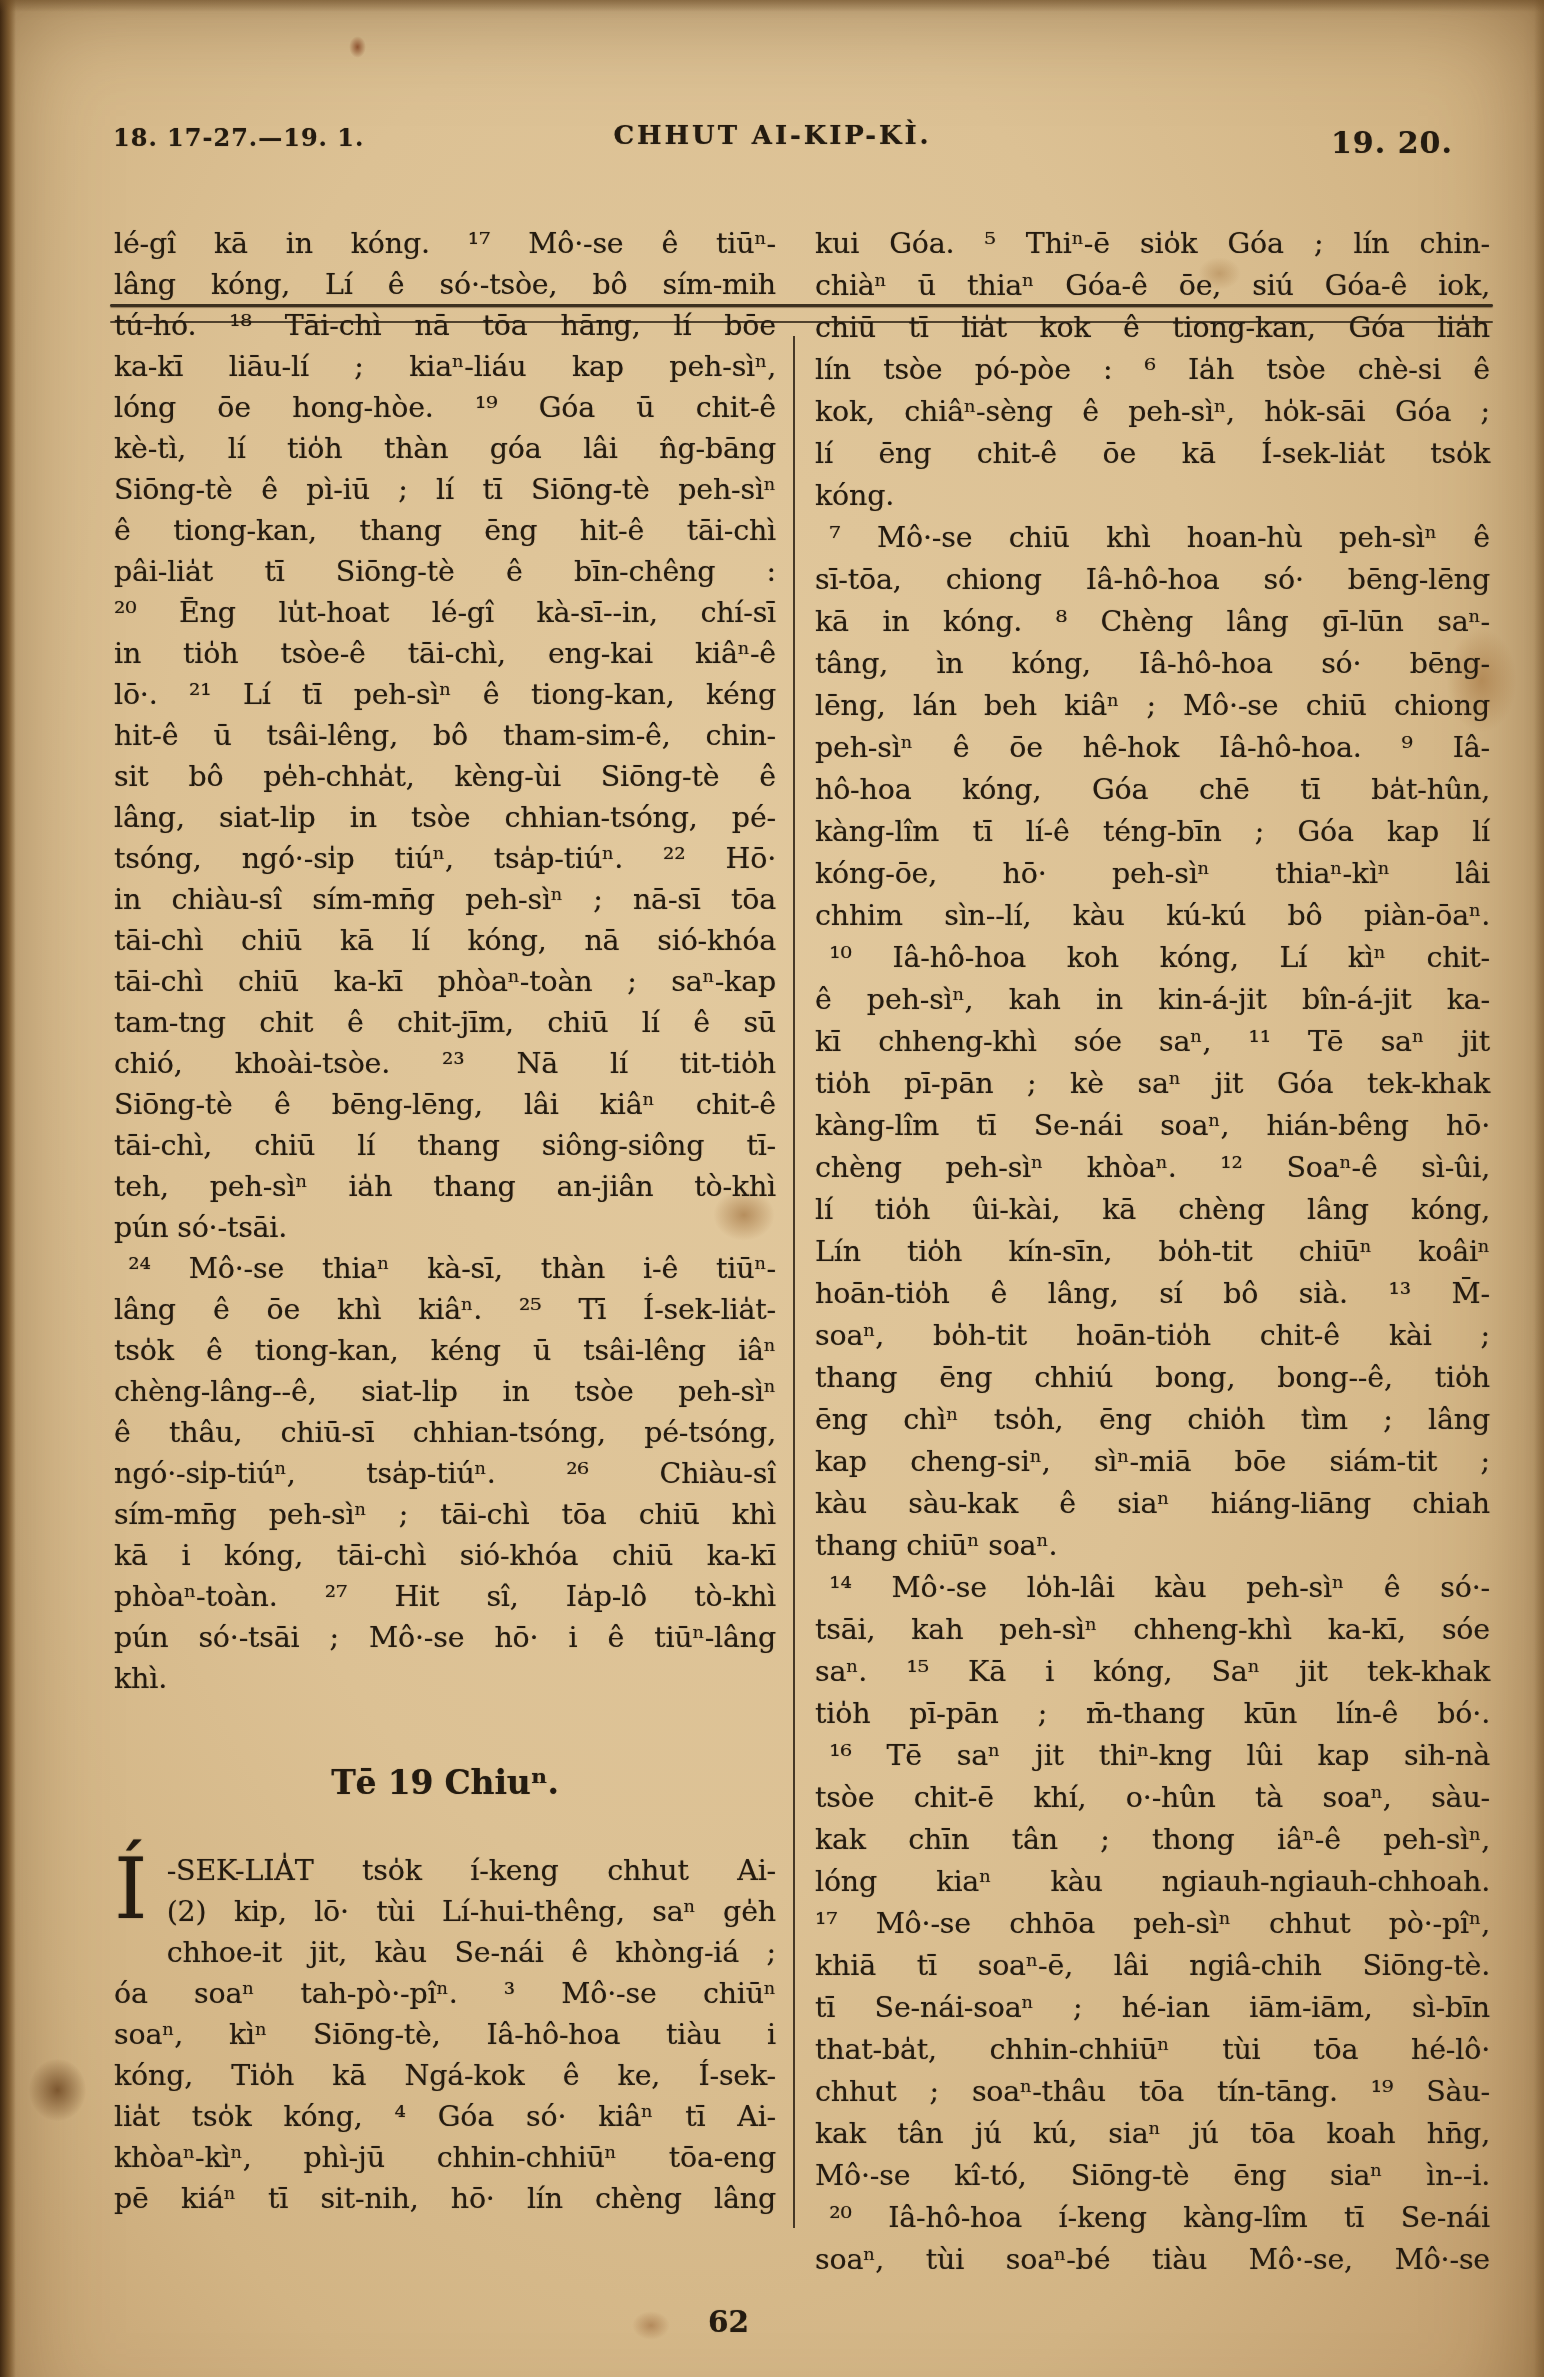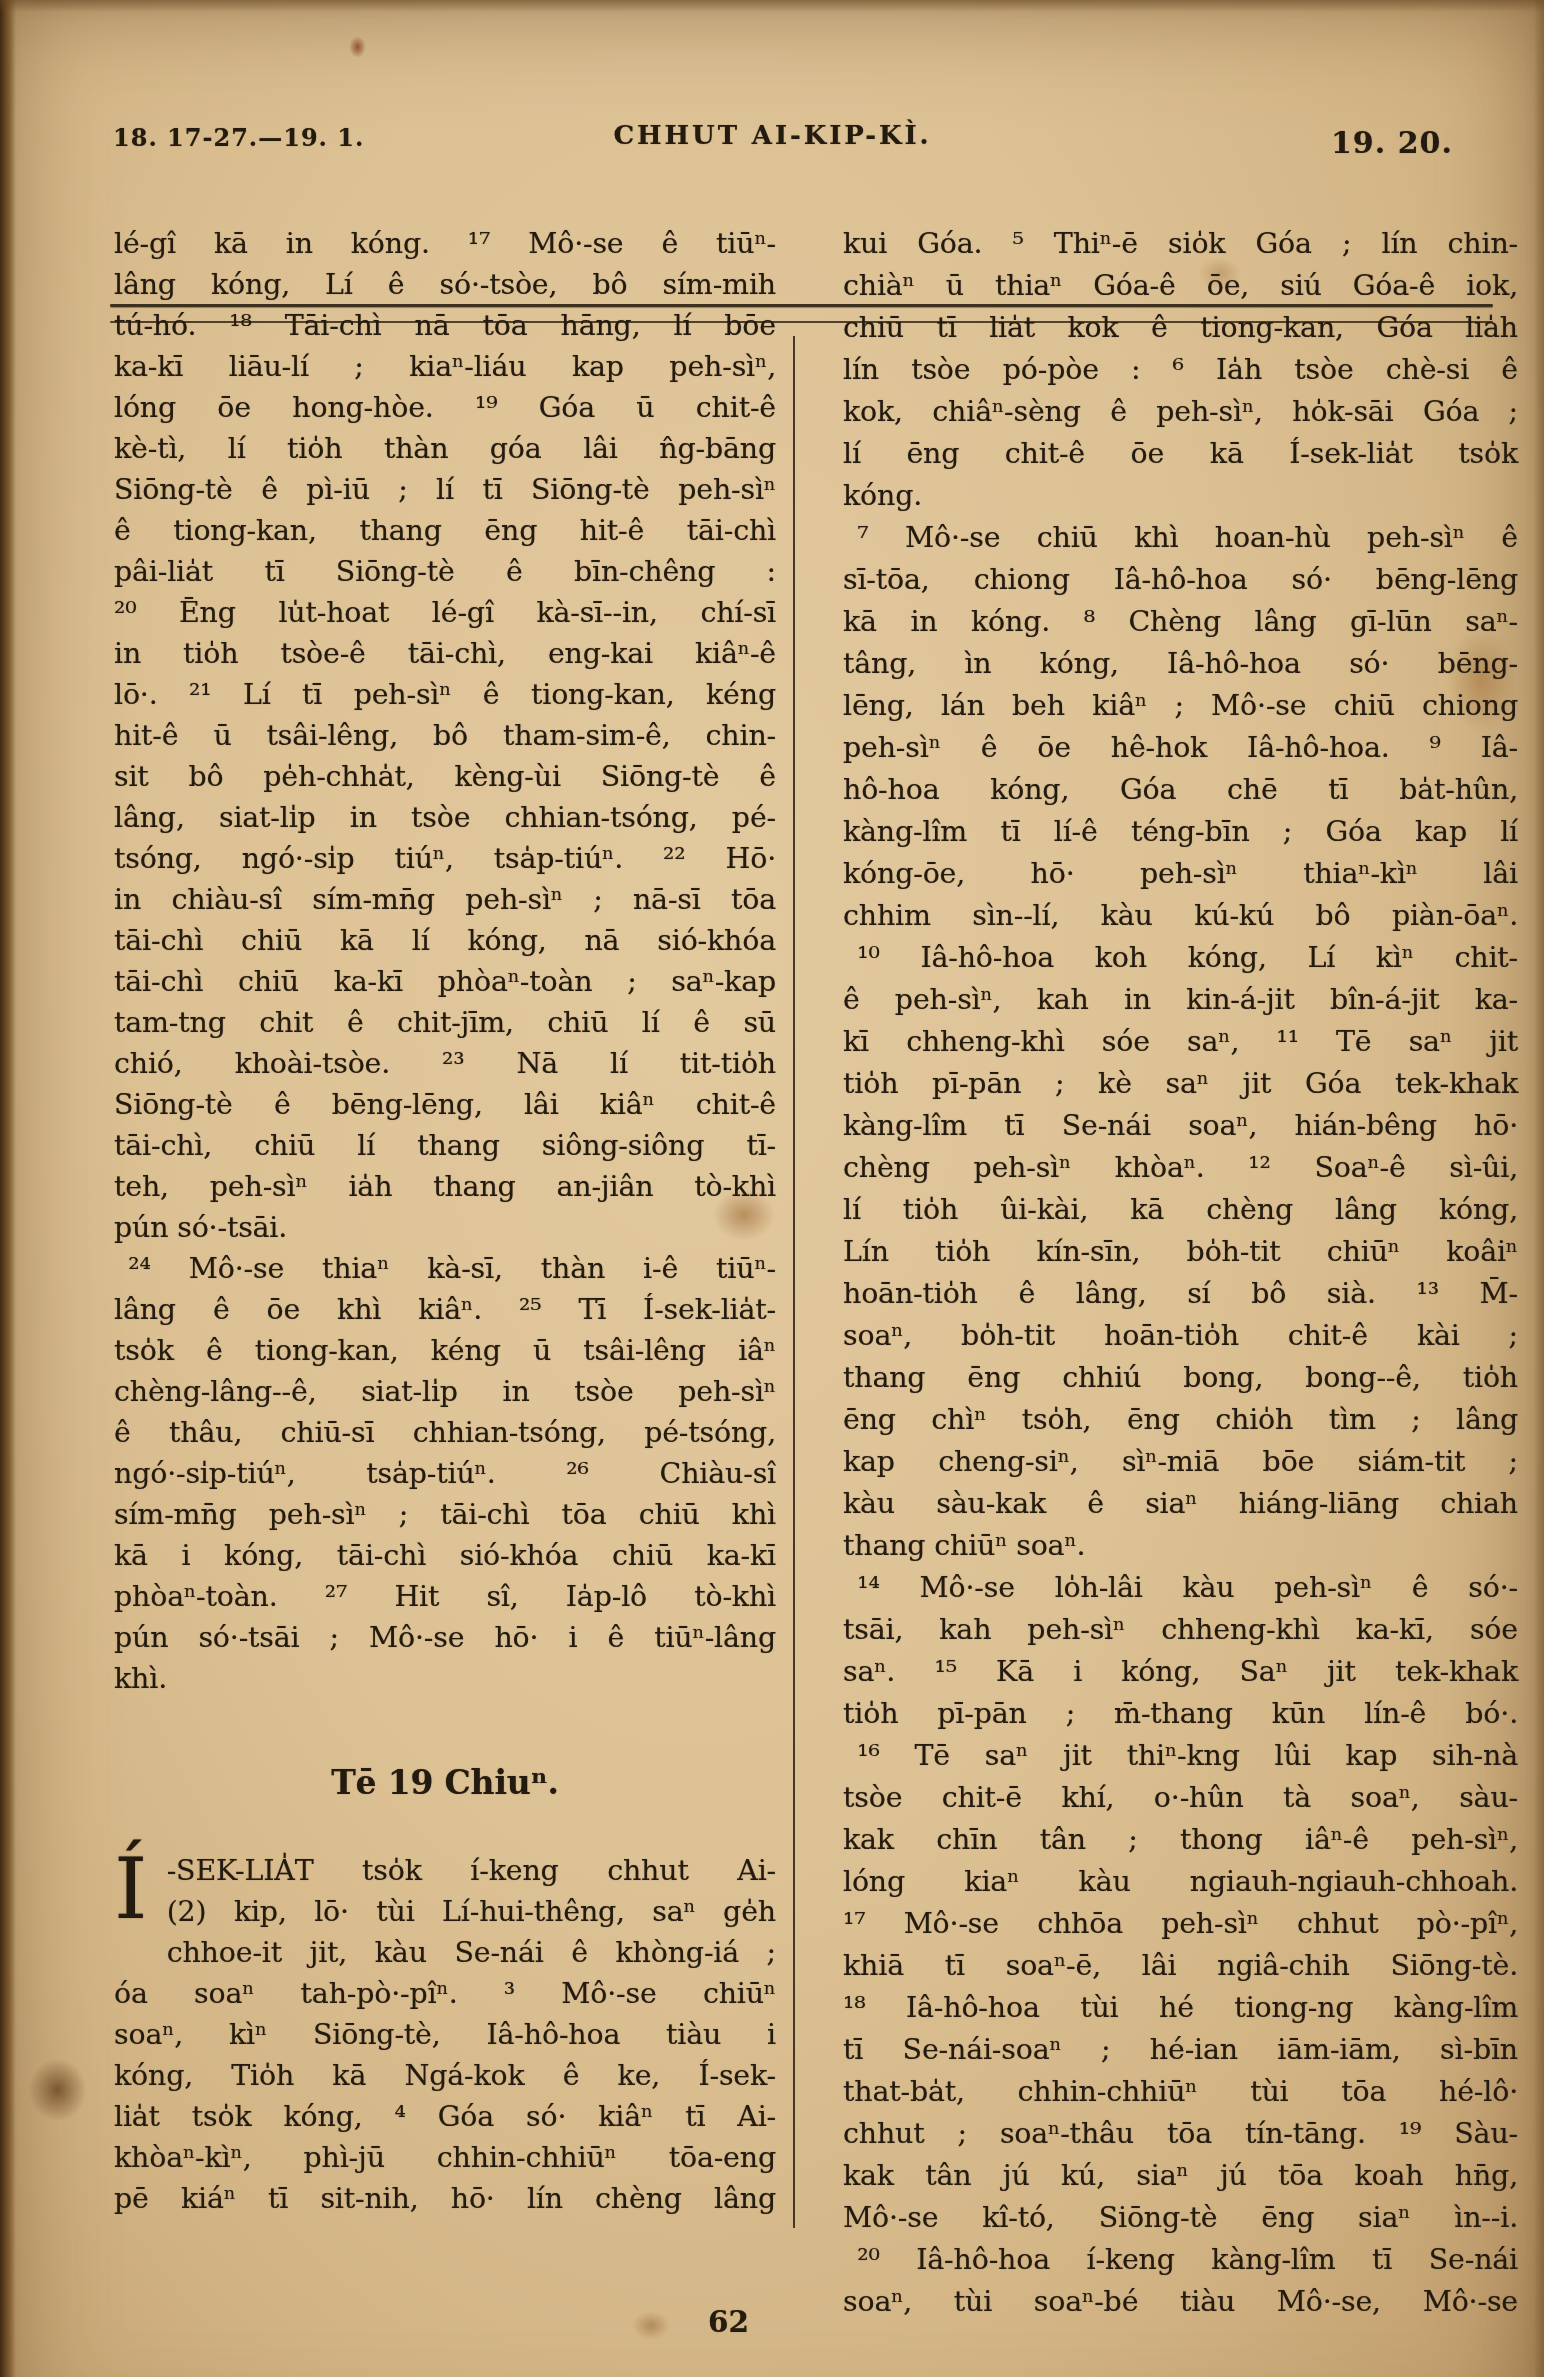--- a/index.html
+++ b/index.html
@@ -30,21 +30,21 @@
   .header-left{position:absolute;left:113px;top:123px;font-weight:bold;font-size:24px;letter-spacing:1px;text-shadow:0 0 1px rgba(50,36,18,.6);}
   .header-center{position:absolute;left:504px;top:120px;width:537px;text-align:center;font-weight:bold;font-size:26px;letter-spacing:2.9px;text-shadow:0 0 1px rgba(50,36,18,.6);}
   .header-right{position:absolute;left:1331px;top:125px;font-weight:bold;font-size:30px;letter-spacing:1px;text-shadow:0 0 1px rgba(50,36,18,.6);}
 
   .rule1{position:absolute;left:110px;top:304px;width:1383px;height:3.3px;background:#271d10;opacity:.88;border-radius:1.4px;box-shadow:0 1px 1px rgba(60,42,20,.5);}
   .rule2{position:absolute;left:110px;top:321px;width:1383px;height:1.9px;background:#2c2113;opacity:.8;border-radius:1px;}
   .divider{position:absolute;left:793px;top:336px;width:1.9px;height:1892px;background:#2b2013;opacity:.85;}
 
   .col{position:absolute;top:223px;font-size:28.5px;letter-spacing:-0.2px;text-shadow:0 0 1px rgba(56,40,22,.55);}
   .col-left{left:114px;width:662px;}
-  .col-right{left:815px;width:675px;margin-left:28px;}
+  .col-right{left:815px;width:675px;}
   .col .line{line-height:41px;height:41px;text-align:justify;text-align-last:justify;white-space:nowrap;}
   .col-right .line{line-height:42px;height:42px;}
   .col .line.noj{text-align-last:left;}
   .col .line.ind{text-indent:14.3px;}
 
   .chapter-heading{font-weight:bold;font-size:33px;text-align:right;text-align-last:center;
     margin-top:61px;margin-bottom:0;line-height:46px;text-shadow:0 0 1px rgba(50,36,18,.6);}
   .para19{margin-top:44px;}
   .dropcap{float:left;font-size:85px;line-height:71px;height:83px;width:46px;margin:2.9px 6.7px 0 0;
     text-shadow:0 0 1.4px rgba(50,36,18,.55);}
@@ -169,21 +169,20 @@
       <div class="line ind">¹⁴ Mô·-se lo̍h-lâi kàu peh-sìⁿ ê só·-</div>
       <div class="line">tsāi, kah peh-sìⁿ chheng-khì ka-kī, sóe</div>
       <div class="line">saⁿ.  ¹⁵ Kā i kóng, Saⁿ jit tek-khak</div>
       <div class="line">tio̍h pī-pān ; m̄-thang kūn lín-ê bó·.</div>
       <div class="line ind">¹⁶ Tē saⁿ jit thiⁿ-kng lûi kap sih-nà</div>
       <div class="line">tsòe chit-ē khí, o·-hûn tà soaⁿ, sàu-</div>
       <div class="line">kak chīn tân ; thong iâⁿ-ê peh-sìⁿ,</div>
       <div class="line">lóng kiaⁿ kàu ngiauh-ngiauh-chhoah.</div>
       <div class="line">¹⁷ Mô·-se chhōa peh-sìⁿ chhut pò·-pîⁿ,</div>
       <div class="line">khiā tī soaⁿ-ē, lâi ngiâ-chih Siōng-tè.</div>
-      <div class="line">¹⁸ Iâ-hô-hoa tùi hé tiong-ng kàng-lîm</div>
       <div class="line">tī Se-nái-soaⁿ ; hé-ian iām-iām, sì-bīn</div>
       <div class="line">that-ba̍t, chhin-chhiūⁿ tùi tōa hé-lô·</div>
       <div class="line">chhut ; soaⁿ-thâu tōa tín-tāng.  ¹⁹ Sàu-</div>
       <div class="line">kak tân jú kú, siaⁿ jú tōa koah hn̄g,</div>
       <div class="line">Mô·-se kî-tó, Siōng-tè ēng siaⁿ ìn--i.</div>
       <div class="line ind">²⁰ Iâ-hô-hoa í-keng kàng-lîm tī Se-nái</div>
       <div class="line">soaⁿ, tùi soaⁿ-bé tiàu Mô·-se, Mô·-se</div>
     </div>
 </div>
 

